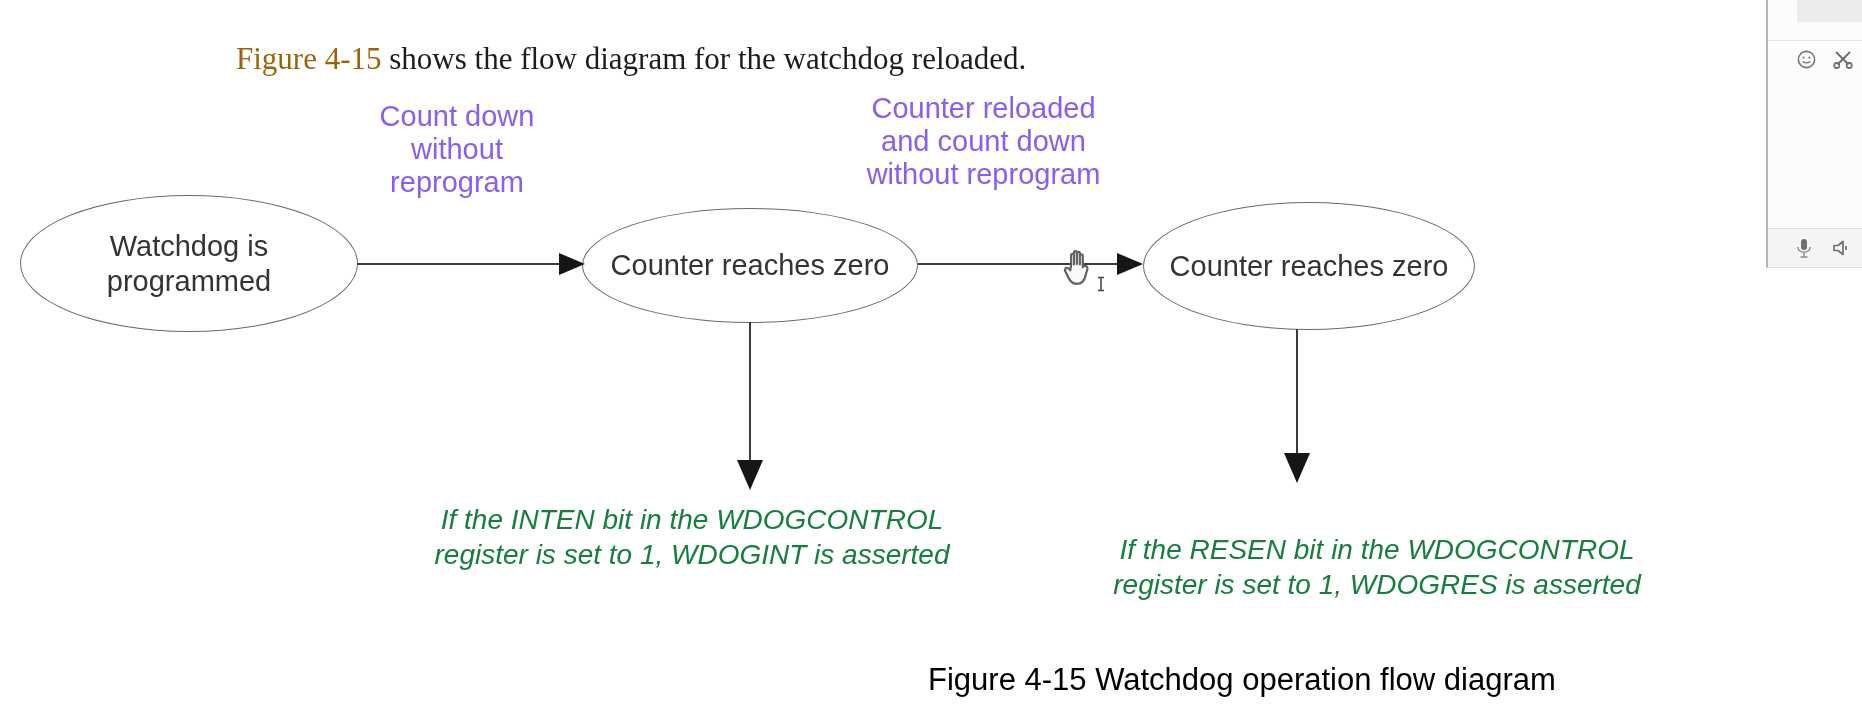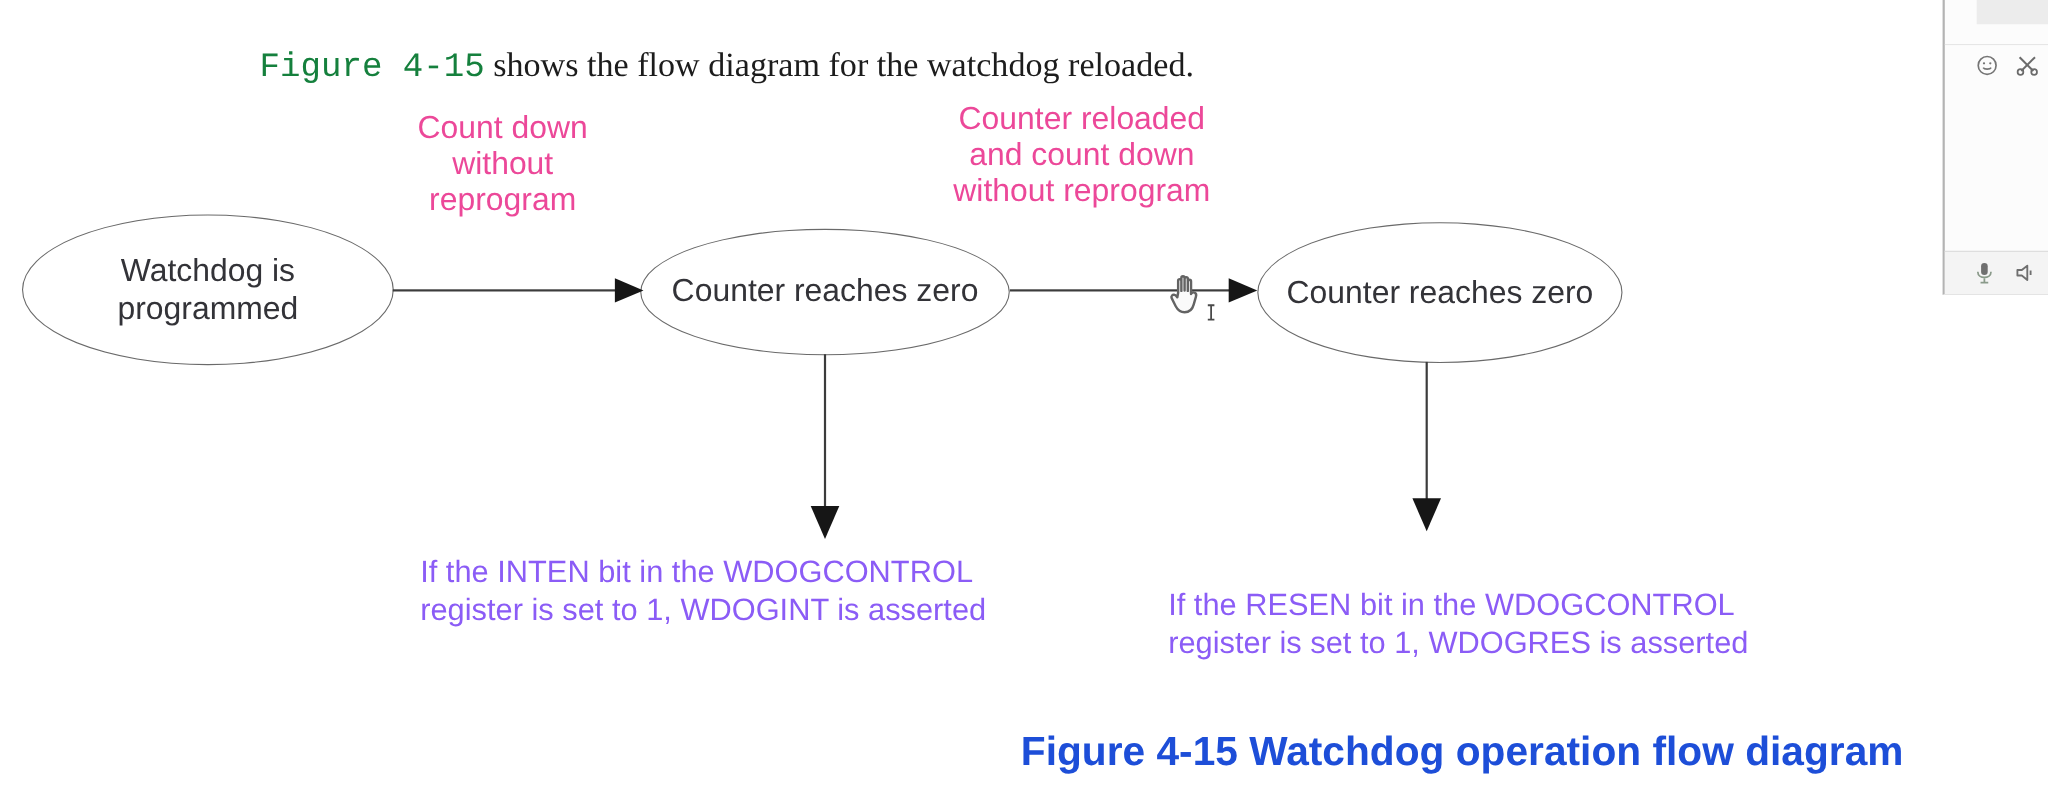--- a/index.html
+++ b/index.html
@@ -6,45 +6,45 @@
   body{
     width:1862px;height:727px;position:relative;background:#ffffff;overflow:hidden;
     font-family:"Liberation Sans","DejaVu Sans",sans-serif;
   }
   
   .intro{
     position:absolute;left:236px;top:10px;
     font-family:"Liberation Serif","DejaVu Serif",serif;
     font-size:31px;color:#1c1c1c;white-space:nowrap;
   }
-  .intro a{color:#15803d;text-decoration:none;font-family:Liberation Mono, monospace;}
+  .intro a{color:#a16207;text-decoration:none;}
   
   .ellipse{
     position:absolute;border:1.5px solid #6a6a6a;border-radius:50%;
     display:flex;align-items:center;justify-content:center;
     text-align:center;font-size:29px;line-height:1.18;color:#333338;
     white-space:pre-line;background:#fff;box-sizing:border-box;
   }
   .e1{left:20px;top:195px;width:338px;height:137px;align-items:center;}
   .e2{left:582px;top:208px;width:336px;height:115px;}
   .e3{left:1143px;top:202px;width:332px;height:128px;}
   .edge-label{
     position:absolute;text-align:center;font-size:29px;line-height:33px;
-    color:#ec4899;white-space:pre-line;
+    color:#8b5cf6;white-space:pre-line;
   }
   .el1{left:322px;top:100px;width:270px;}
   .el2{left:821px;top:92px;width:325px;}
   .note{
-    position:absolute;font-size:28px;line-height:35px;
-    color:#8b5cf6;white-space:pre-line;
+    position:absolute;text-align:center;font-size:28px;line-height:35px;
+    color:#15803d;white-space:pre-line;font-style:italic;
   }
   .n1{left:382px;top:502px;width:620px;}
   .n2{left:1062px;top:532px;width:630px;}
   .caption{
-    position:absolute;left:928px;top:662px;font-size:37px;font-weight:bold;color:#1d4ed8;
+    position:absolute;left:928px;top:662px;font-size:31px;font-weight:normal;color:#000000;
     white-space:nowrap;
   }
   .hline{position:absolute;height:2px;background:#3c3c3c;}
   .h1{left:357px;top:263px;width:204px;}
   .h2{left:918px;top:263px;width:201px;}
   .vline{position:absolute;width:2px;background:#3c3c3c;}
   .v1{left:749px;top:322px;height:140px;}
   .v2{left:1296px;top:329px;height:126px;}
   .ah{position:absolute;width:0;height:0;}
   .ah-right{border-top:11px solid transparent;border-bottom:11px solid transparent;border-left:26px solid #161616;}

